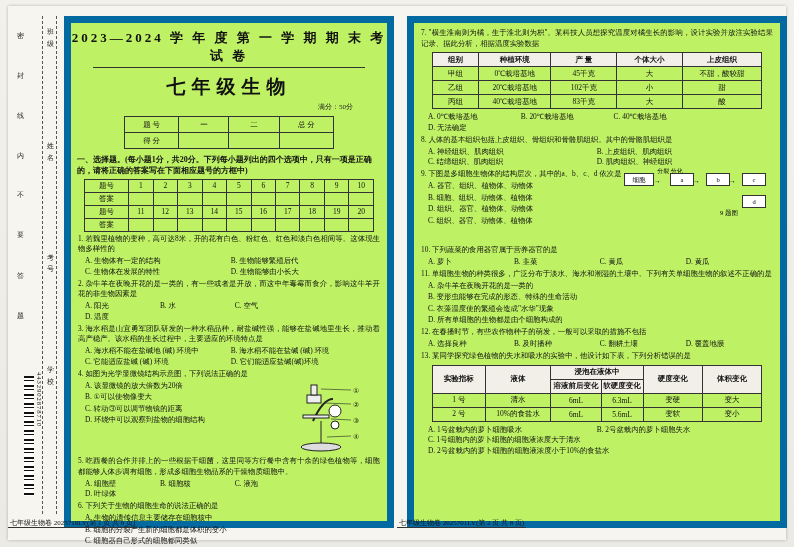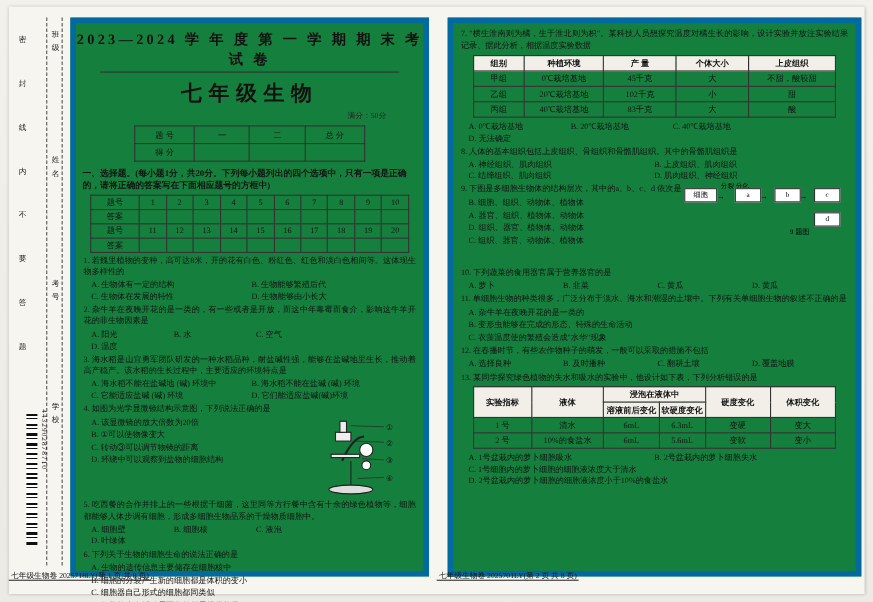--- a/index.html
+++ b/index.html
@@ -17,22 +17,22 @@
     position:absolute;top:6px;left:8px;width:778px;height:534px;
     background:#f7f5f0;
     box-shadow:0 0 3px rgba(0,0,0,.25);
   }
   .col{
     position:absolute;top:0;height:534px;
   }
   .colL{left:0;width:389px;}
   .colR{left:389px;width:389px;}
   .inner{
-    position:absolute;border:5px solid #0369a1;
-    background:#15803d;
+    position:absolute;border:7px solid #0369a1;
+    background:#bef264;
   }
   .innerL{left:56px;top:10px;width:316px;height:498px;}
   .innerR{left:10px;top:10px;width:366px;height:498px;}
 
   
   .strip{
     position:absolute;left:4px;top:10px;width:48px;height:498px;
   }
   .strip .vline{
     position:absolute;top:0;bottom:0;width:0;border-left:1px dashed #555;
@@ -365,22 +365,22 @@
           <span style="width:46%">C. 结缔组织、肌肉组织</span>
           <span style="width:46%">D. 肌肉组织、神经组织</span>
         </div>
 
         <div class="qtext">
           <span>9.</span>
           <span>下图是多细胞生物体的结构层次，其中的a、b、c、d 依次是</span>
         </div>
         <div style="position:relative;height:62px;">
           <div class="qopts stack" style="width:55%">
+            <span>A. 器官、组织、植物体、动物体</span>
             <span>B. 细胞、组织、动物体、植物体</span>
-            <span>A. 器官、组织、植物体、动物体</span>
             <span>D. 组织、器官、植物体、动物体</span>
             <span>C. 组织、器官、动物体、植物体</span>
           </div>
           <div style="position:absolute;right:6px;top:-16px;width:150px;height:60px;">
             <div class="fbox" style="left:0;top:8px;width:28px;">细胞</div>
             <div class="farrow" style="left:29px;top:2px;width:34px;text-align:center;font-size:6px;">分裂 分化</div>
             <div class="farrow" style="left:30px;top:12px;">→</div>
             <div class="fbox" style="left:46px;top:8px;width:22px;">a</div>
             <div class="farrow" style="left:69px;top:12px;">→</div>
             <div class="fbox" style="left:82px;top:8px;width:22px;">b</div>
@@ -403,20 +403,21 @@
         </div>
 
         <div class="qtext">
           <span>11.</span>
           <span>单细胞生物的种类很多，广泛分布于淡水、海水和潮湿的土壤中。下列有关单细胞生物的叙述不正确的是</span>
         </div>
         <div class="qopts stack">
           <span>A. 杂牛羊在夜晚开花的是一类的</span>
           <span>B. 变形虫能够在完成的形态、特殊的生命活动</span>
           <span>C. 衣藻温度使的繁殖会造成"水华"现象</span>
+          <span>D. 所有单细胞的生物都是由个细胞构成的</span>
         </div>
 
         <div class="qtext">
           <span>12.</span>
           <span>在春播时节，有些农作物种子的萌发，一般可以采取的措施不包括</span>
         </div>
         <div class="qopts">
           <span style="width:22%">A. 选择良种</span>
           <span style="width:22%">B. 及时播种</span>
           <span style="width:22%">C. 翻耕土壤</span>

